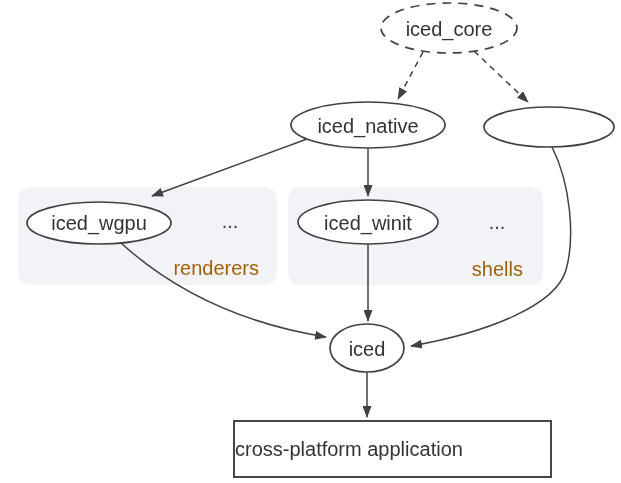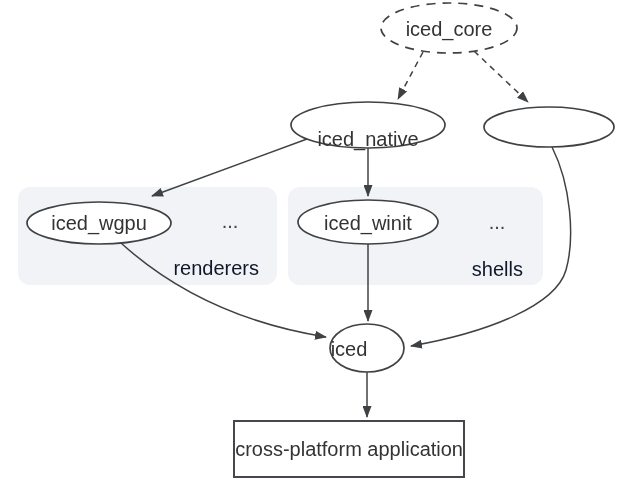--- a/index.html
+++ b/index.html
@@ -17,29 +17,29 @@
   .node-ellipse.dashed{stroke-dasharray:9 7;}
   .node-label{
     position:absolute;transform:translate(-50%,-50%);
     font-size:20px;color:#333333;white-space:nowrap;line-height:1;
   }
   .ellipsis-label{
     position:absolute;transform:translate(-50%,-50%);
     font-size:20px;color:#3f4245;white-space:nowrap;line-height:1;
   }
   .group-label{
-    position:absolute;font-size:20px;color:#0f172a;
+    position:absolute;font-size:20px;color:#a16207;
     white-space:nowrap;line-height:20px;text-align:right;
   }
   #renderers-label{right:362px;top:258px;}
   #shells-label{right:98px;top:259px;text-align:center;}
   .app-box{
-    position:absolute;left:233px;top:420px;width:232px;height:58px;
+    position:absolute;left:233px;top:420px;width:319px;height:58px;
     box-sizing:border-box;border:2px solid #44474b;background:#ffffff;
-    display:flex;align-items:center;justify-content:flex-end;
+    display:flex;align-items:center;justify-content:flex-start;
     font-size:20px;color:#333333;white-space:nowrap;
   }
 </style>
 </head>
 <body>
 
 <div id="canvas">
 
   <div class="group-box" id="renderers-box"></div>
   <div class="group-box" id="shells-box"></div>
@@ -62,24 +62,24 @@
 
     <ellipse class="node-ellipse dashed" cx="449" cy="28" rx="68" ry="25"></ellipse>
     <ellipse class="node-ellipse" cx="368" cy="125" rx="77" ry="23"></ellipse>
     <ellipse class="node-ellipse" cx="549" cy="127" rx="65" ry="20"></ellipse>
     <ellipse class="node-ellipse" cx="99" cy="223" rx="72" ry="21"></ellipse>
     <ellipse class="node-ellipse" cx="368" cy="222" rx="70" ry="22"></ellipse>
     <ellipse class="node-ellipse" cx="367" cy="348" rx="37" ry="24"></ellipse>
   </svg>
 
   <div class="node-label" style="left:449px;top:29px;">iced_core</div>
-  <div class="node-label" style="left:368px;top:139px;">iced_native</div>
+  <div class="node-label" style="left:368px;top:126px;">iced_native</div>
   <div class="node-label" style="left:99px;top:223px;">iced_wgpu</div>
   <div class="node-label" style="left:368px;top:223px;">iced_winit</div>
-  <div class="node-label" style="left:349px;top:349px;">iced</div>
+  <div class="node-label" style="left:367px;top:349px;">iced</div>
 
   <div class="ellipsis-label" style="left:230px;top:221px;">...</div>
   <div class="ellipsis-label" style="left:497px;top:222px;">...</div>
 
   <div class="group-label" id="renderers-label">renderers</div>
   <div class="group-label" id="shells-label">shells</div>
 
   <div class="app-box">
     <span>cross-platform application</span>
   </div>

